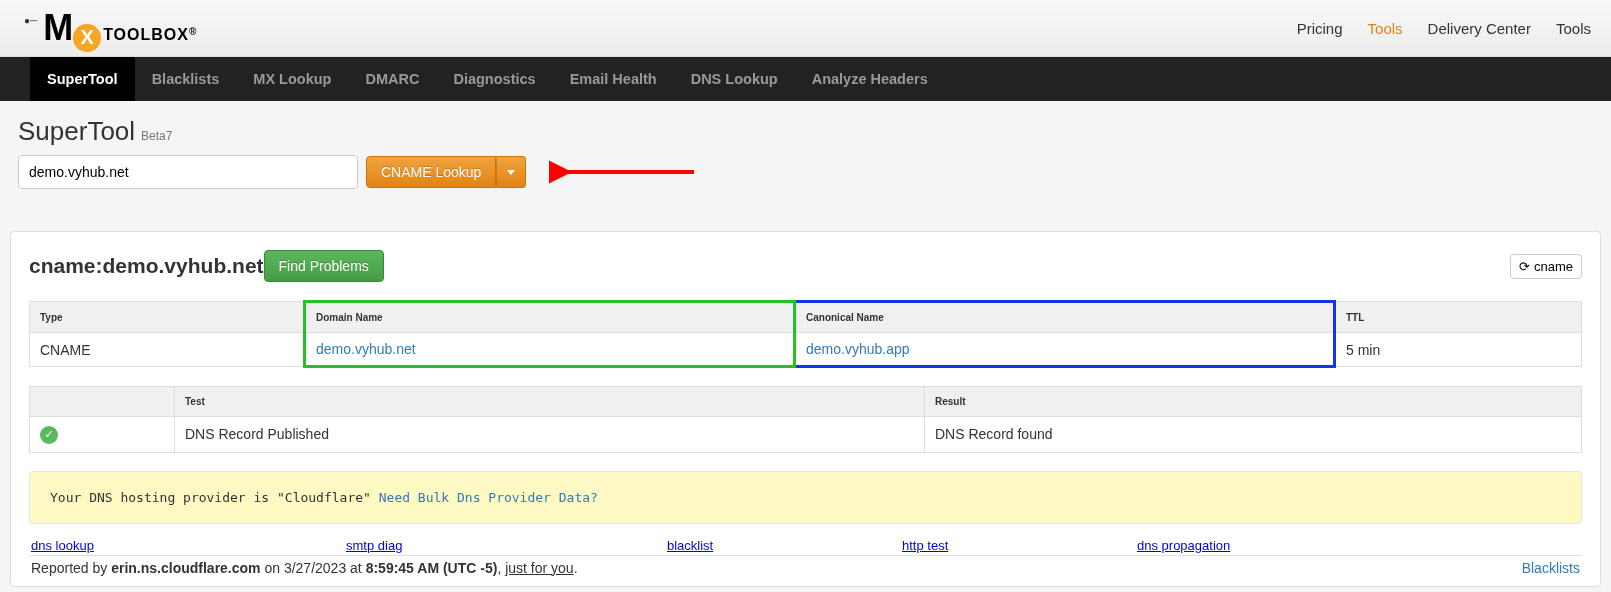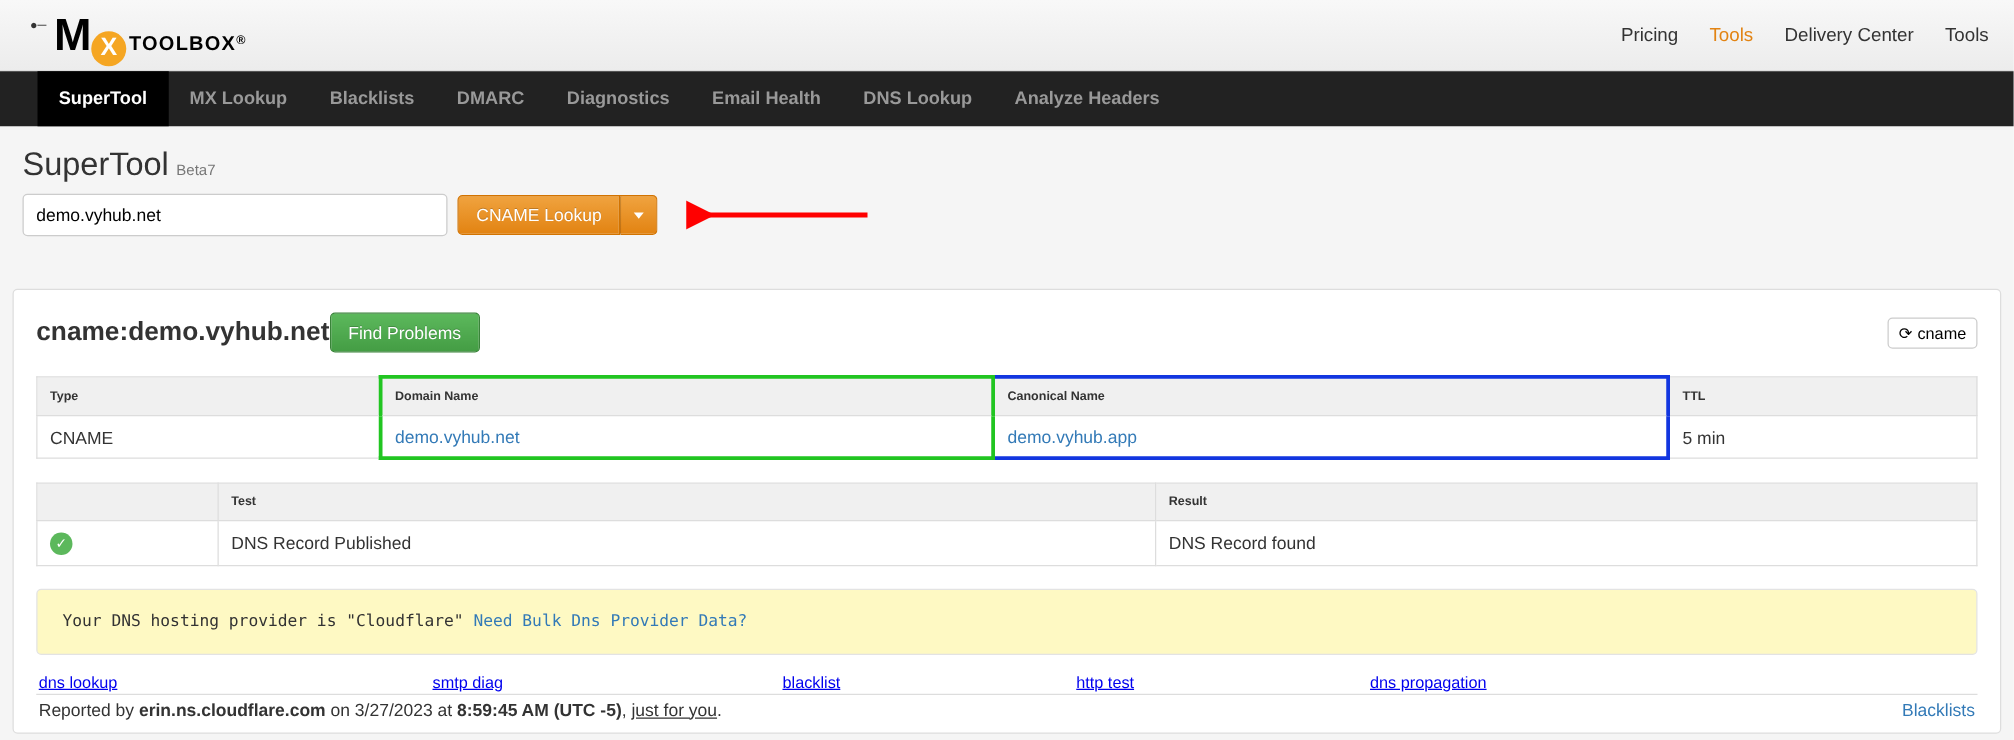--- a/index.html
+++ b/index.html
@@ -73,22 +73,22 @@
   <div class="top-nav">
     <a href="#">Pricing</a>
     <a href="#" class="active">Tools</a>
     <a href="#">Delivery Center</a>
     <a href="#">Tools</a>
   </div>
 </div>
 
 <div class="tool-nav">
   <a href="#" class="active">SuperTool</a>
+  <a href="#">Blacklists</a>
   <a href="#">MX Lookup</a>
-  <a href="#">Blacklists</a>
   <a href="#">DMARC</a>
   <a href="#">Diagnostics</a>
   <a href="#">Email Health</a>
   <a href="#">DNS Lookup</a>
   <a href="#">Analyze Headers</a>
 </div>
 
 <div class="page-title-area">
   <div class="page-title">
     <h1>SuperTool</h1>
@@ -165,21 +165,21 @@
 
   <div class="info-box">
     <span>Your DNS hosting provider is "Cloudflare"  </span>
     <a href="#">Need Bulk Dns Provider Data?</a>
   </div>
 
   <div class="retest-row">
     <div style="display:flex; width: 100%; justify-content: flex-start;">
       <a href="#" style="width:315px;">dns lookup</a>
       <a href="#" style="width:280px;">smtp diag</a>
-      <a href="#" style="width:235px;">blacklist</a>
+      <a href="#" style="width:235px;margin-left:41px;">blacklist</a>
       <a href="#" style="width:235px;">http test</a>
       <a href="#">dns propagation</a>
     </div>
   </div>
 
   <div class="reported-row">
     <div>
       <span>Reported by </span><b>erin.ns.cloudflare.com</b><span> on 3/27/2023 at </span><b>8:59:45 AM (UTC -5)</b><span>, </span><span class="underline">just for you</span><span>.</span>
     </div>
     <a href="#" class="link">Blacklists</a>

